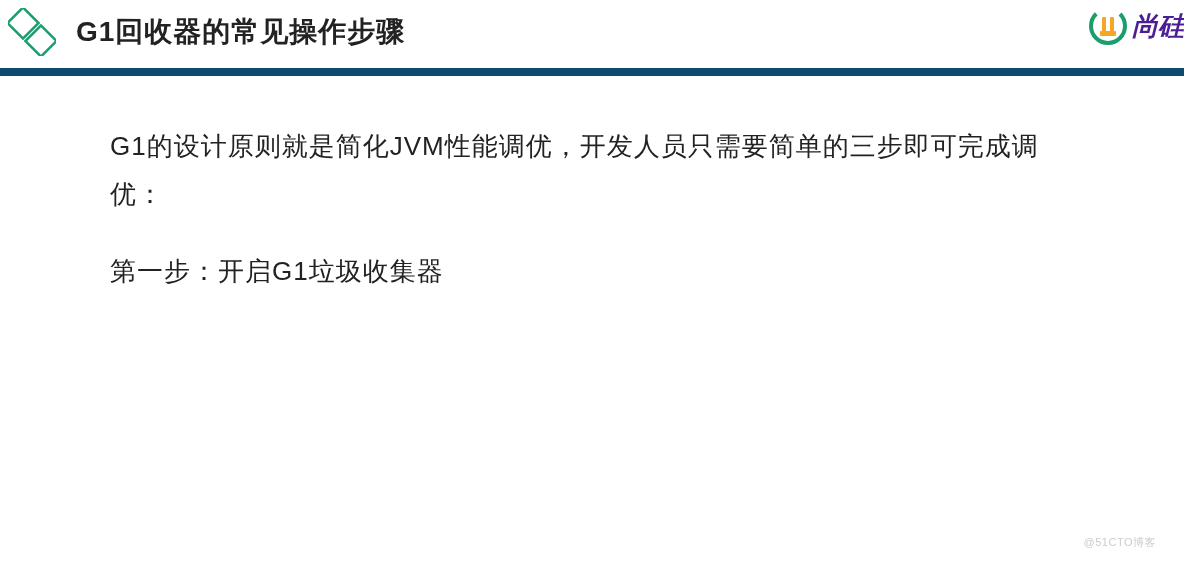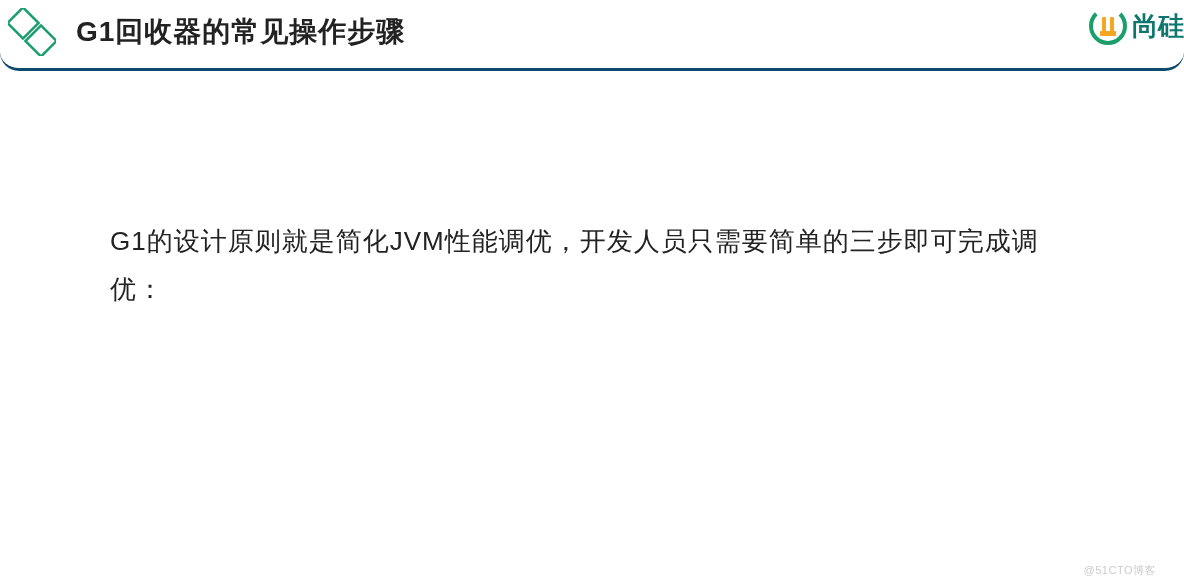--- a/index.html
+++ b/index.html
@@ -12,23 +12,22 @@
       height: 578px;
       background: #ffffff;
       font-family: "Microsoft YaHei", "PingFang SC", "Hiragino Sans GB", sans-serif;
       position: relative;
       overflow: hidden;
     }
     .header {
       display: flex;
       align-items: center;
       padding: 8px 0 12px 0;
-      border-bottom: 3px solid #0c4a6e;
+      border-bottom: 8px solid #0c4a6e;
       position: relative;
-      border-radius: 19px;
     }
     .diamond-icon {
       width: 48px;
       height: 48px;
       margin-left: 8px;
       margin-right: 20px;
       position: relative;
       flex-shrink: 0;
     }
     .title {
@@ -45,46 +44,46 @@
       align-items: center;
     }
     .brand-icon {
       width: 40px;
       height: 40px;
       margin-right: 4px;
     }
     .brand-text {
       font-size: 26px;
       font-weight: 700;
-      color: #0f766e;
+      color: #4c1d95;
+      font-style: italic;
     }
     .content {
-      padding: 106px 100px 0 110px;
-      margin-top: 40px;
+      padding: 46px 100px 0 110px;
     }
     .para {
       font-size: 26px;
       color: #222;
       line-height: 1.85;
       letter-spacing: 1px;
       margin-bottom: 30px;
     }
     .step-block {
       margin-bottom: 38px;
     }
     .step {
       font-size: 26px;
       color: #222;
       line-height: 1.8;
       letter-spacing: 1px;
     }
     .watermark {
       position: absolute;
       right: 28px;
-      bottom: 0;
+      bottom: 28px;
       font-size: 11px;
       color: #cccccc;
       letter-spacing: 0.5px;
     }
   </style>
 </head>
 <body>
 
 <div class="header">
   <div class="diamond-icon">
@@ -103,16 +102,17 @@
         <rect x="12" y="25" width="16" height="5" fill="#f5a623" rx="1"></rect>
       </svg>
     </div>
     <span class="brand-text">尚硅</span>
   </div>
 </div>
 
 <div class="content">
   <p class="para">G1的设计原则就是简化JVM性能调优，开发人员只需要简单的三步即可完成调优：</p>
   <div class="step-block">
+    <p class="step">第一步：开启G1垃圾收集器</p>
   </div>
 </div>
 
 <div class="watermark">@51CTO博客</div>
 
 </body></html>

